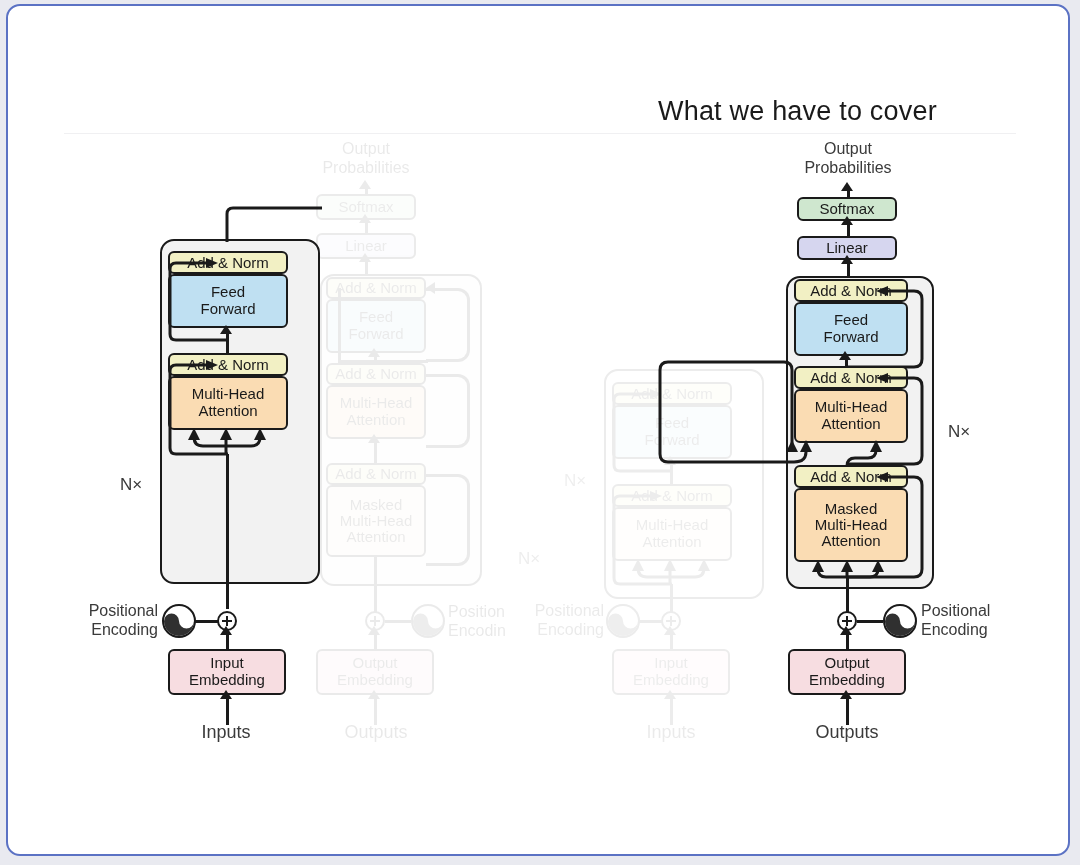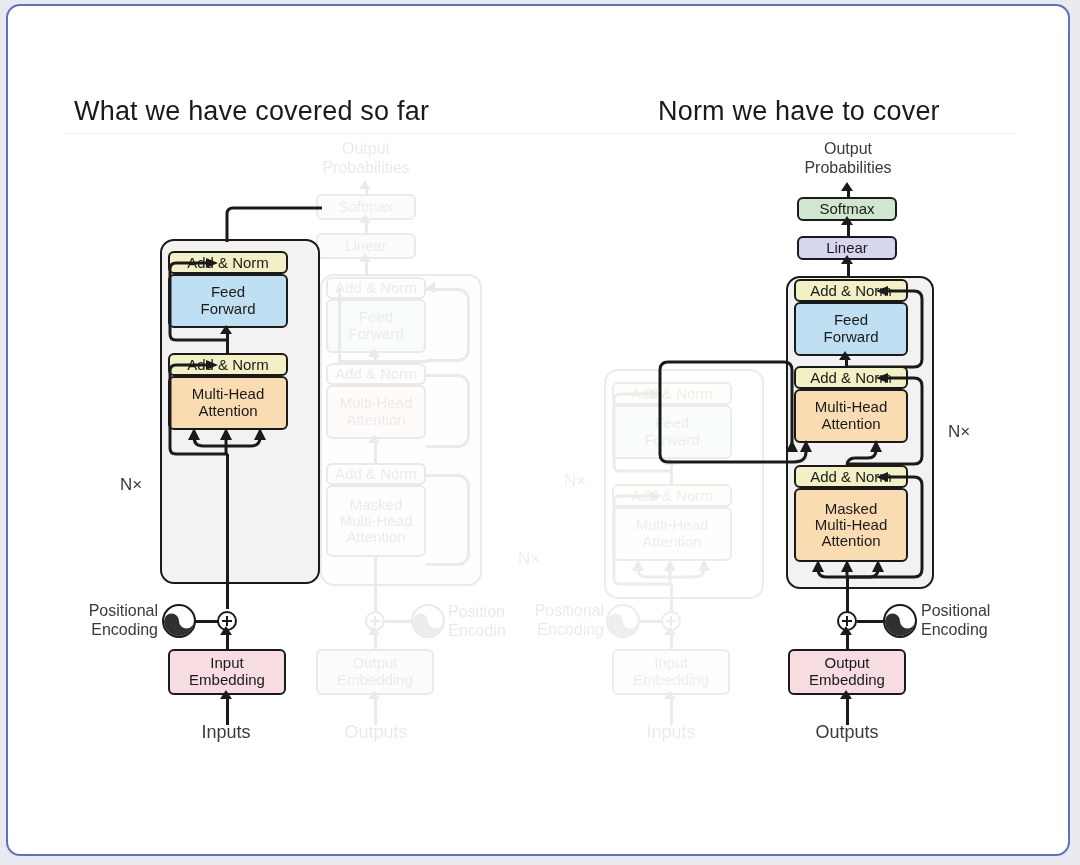--- a/index.html
+++ b/index.html
@@ -143,22 +143,21 @@
     border-left: none;
   }
 
   svg.conn { position: absolute; left: 0; top: 0; overflow: visible; }
 </style>
 </head>
 <body>
 
 <div id="slide">
 
-  <div class="title" id="title-left">What we have covered so far</div>
-  <div class="title" id="title-right">Norm we have to cover</div>
+  <div class="title" id="title-right">What we have to cover</div>
   <div id="title-divider"></div>
 
   <div class="diagram" id="diagram-left">
 
     <div class="stack faded">
 
       <div class="plainlabel" style="left:268px; top:5px; width:120px;">
         <span>Output</span><br>
         <span>Probabilities</span>
       </div>

